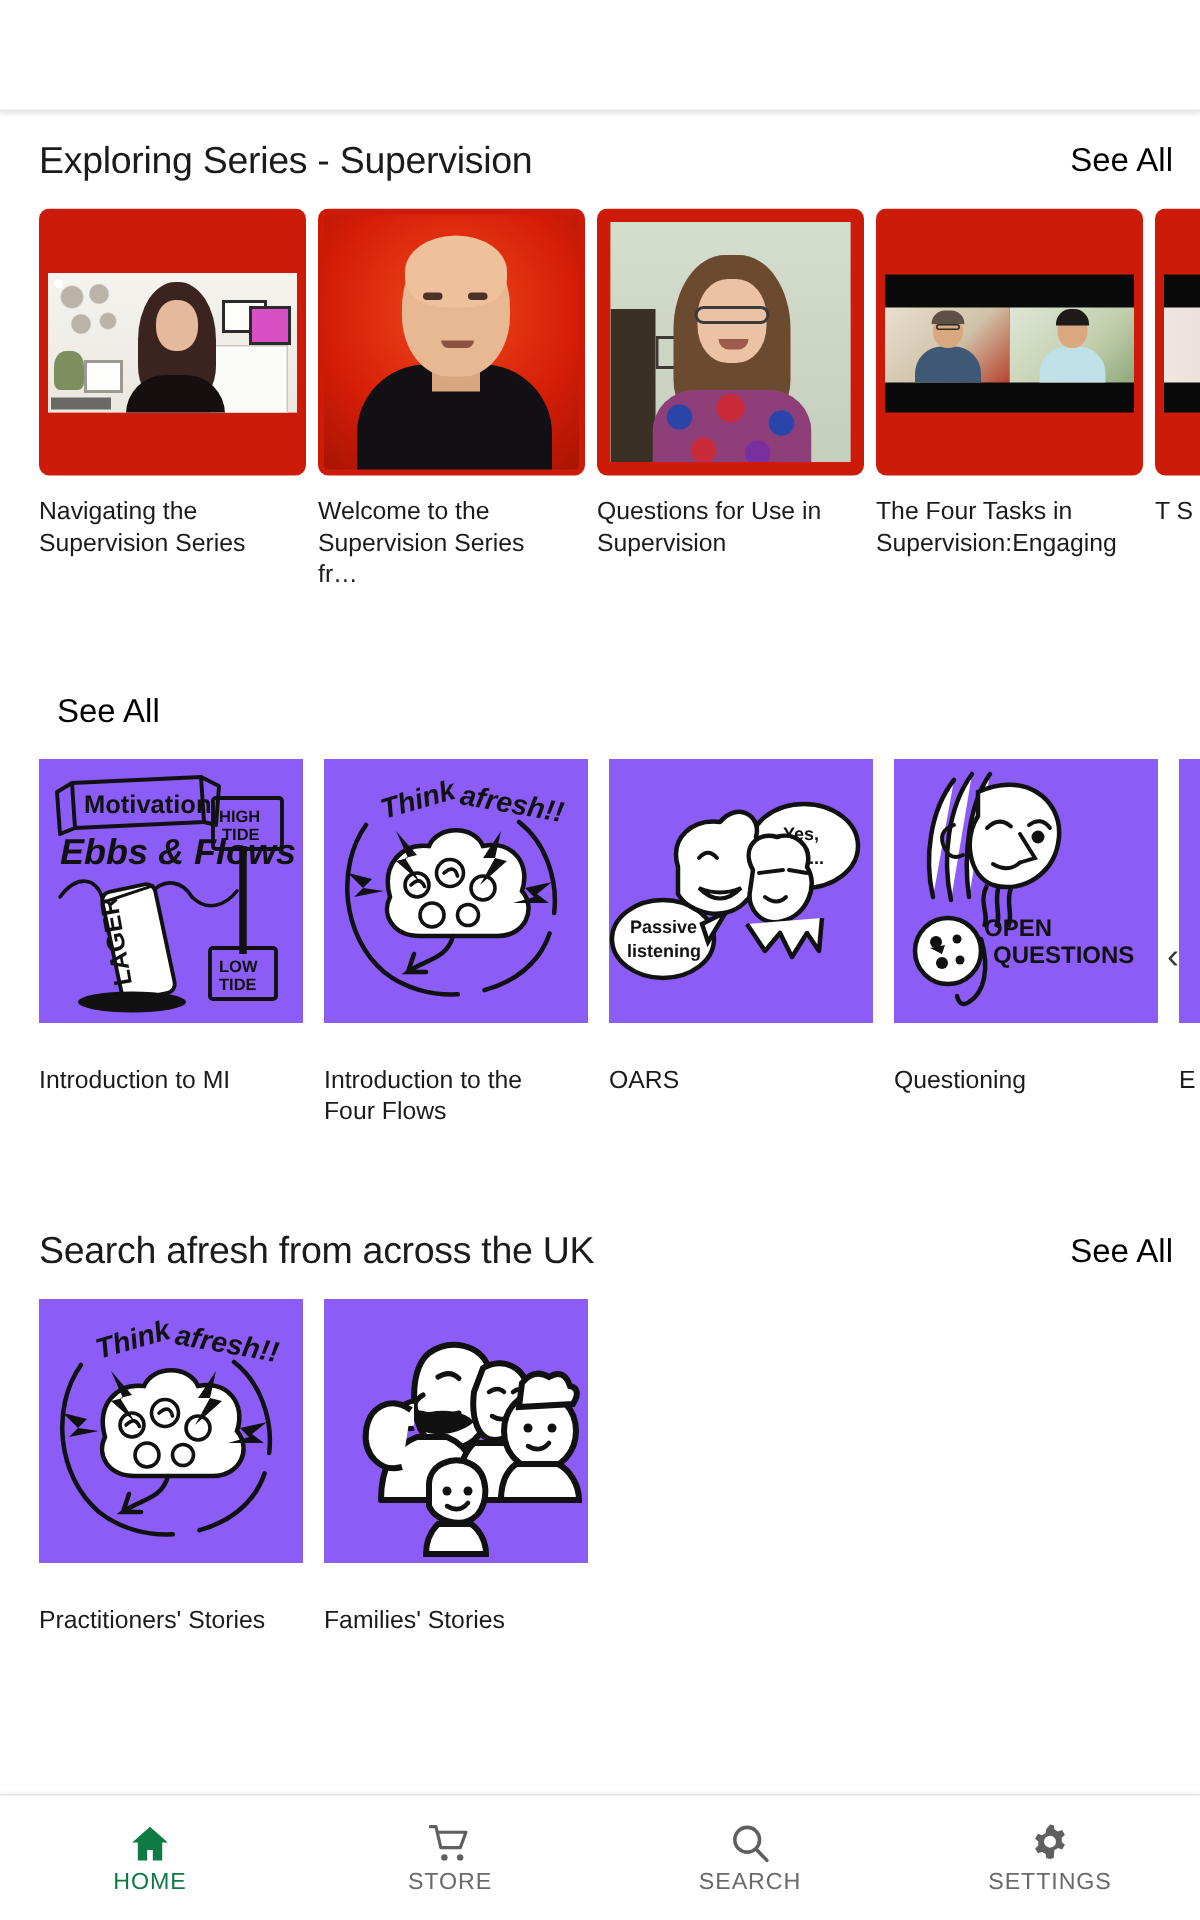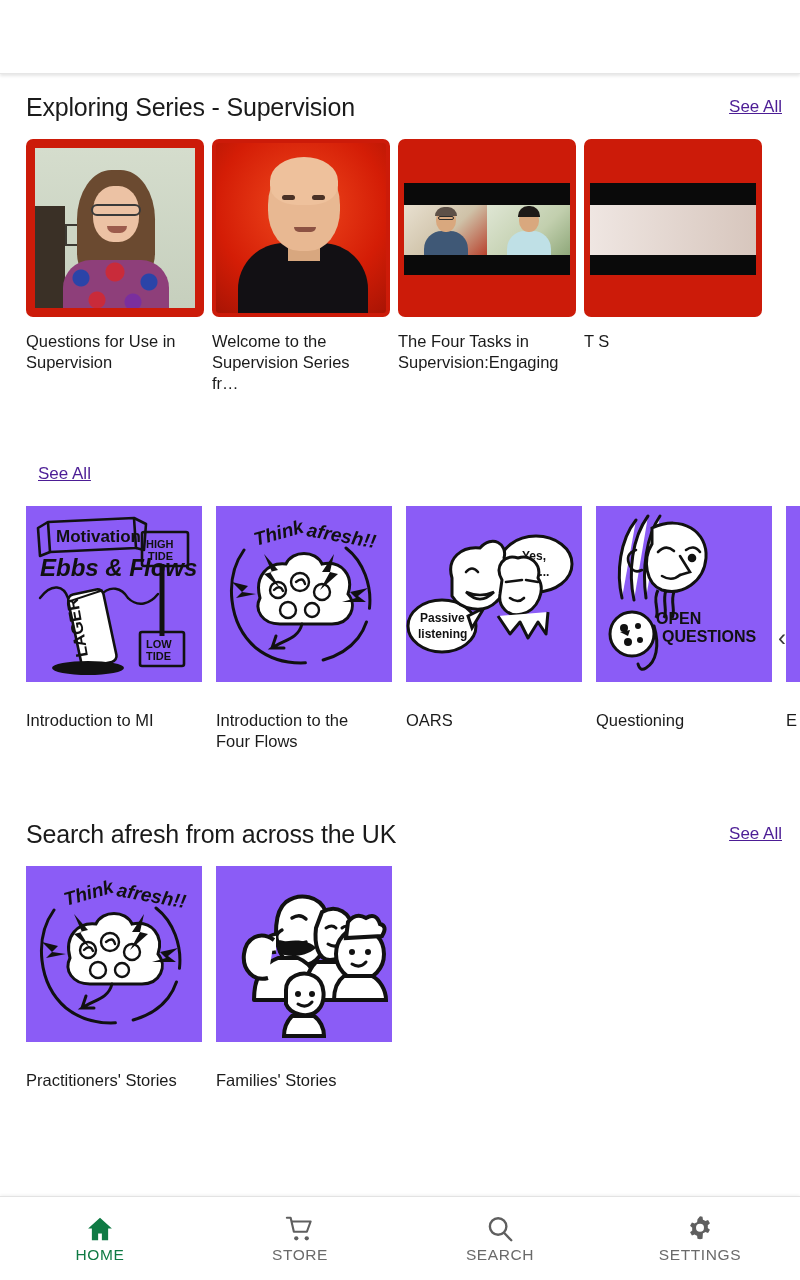--- a/index.html
+++ b/index.html
@@ -32,23 +32,22 @@
     position:relative;
     height:64px;
     padding:0 22px;
     display:flex; align-items:center; justify-content:space-between;
   }
   .section-title {
     font-size:25px; color:#1b1b1b; font-weight:400;
     letter-spacing:-0.2px; white-space:nowrap;
   }
   .see-all {
-    font-size:17px; color:#4c1d95; font-weight:400; white-space:nowrap;
+    font-size:22px; color:#000000; font-weight:400; white-space:nowrap;
     padding-left:12px;
-    text-decoration:underline;
   }
 
   
   .rail {
     position:relative;
     display:flex;
     gap:0px;
     padding-left:22px;
     overflow:hidden;
     white-space:nowrap;
@@ -227,50 +226,69 @@
   <div class="content">
 
     <div class="section">
       <div class="section-head">
         <div class="section-title">Exploring Series - Supervision</div>
         <div class="see-all">See All</div>
       </div>
 
       <div class="rail">
 
+        <div class="card video">
+          <div class="thumb t1">
+            <div class="vframe">
+              <div class="wall"></div>
+              <div class="deco1"></div>
+              <div class="frame-a"></div>
+              <div class="frame-b"></div>
+              <div class="doodle"></div>
+              <div class="frame-c"></div>
+              <div class="plant"></div>
+              <div class="hair"></div>
+              <div class="face"></div>
+              <div class="body"></div>
+              <div class="dot"></div>
+              <div class="namebar"></div>
+            </div>
+          </div>
+          <div class="card-title">Navigating the Supervision Series</div>
+        </div>
+
+        <div class="card video">
+          <div class="thumb t2">
+            <div class="photo">
+              <div class="shirt"></div>
+              <div class="neck"></div>
+              <div class="head"></div>
+              <div class="scalp"></div>
+              <div class="eyeL"></div>
+              <div class="eyeR"></div>
+              <div class="mouth"></div>
+            </div>
+          </div>
+          <div class="card-title">Welcome to the Supervision Series fr…</div>
+        </div>
 
         <div class="card video">
           <div class="thumb t3">
             <div class="photo">
               <div class="wall"></div>
               <div class="cab"></div>
               <div class="pic"></div>
               <div class="hair"></div>
               <div class="face"></div>
               <div class="glasses"></div>
               <div class="smile"></div>
               <div class="top"></div>
             </div>
           </div>
           <div class="card-title">Questions for Use in Supervision</div>
-        </div>
-
-        <div class="card video">
-          <div class="thumb t2">
-            <div class="photo">
-              <div class="shirt"></div>
-              <div class="neck"></div>
-              <div class="head"></div>
-              <div class="scalp"></div>
-              <div class="eyeL"></div>
-              <div class="eyeR"></div>
-              <div class="mouth"></div>
-            </div>
-          </div>
-          <div class="card-title">Welcome to the Supervision Series fr…</div>
         </div>
 
         <div class="card video">
           <div class="thumb t4">
             <div class="band"></div>
             <div class="inner">
               <div class="half hl">
                 <div class="h-bodyl"></div>
                 <div class="h-head"></div>
                 <div class="h-hairl"></div>

